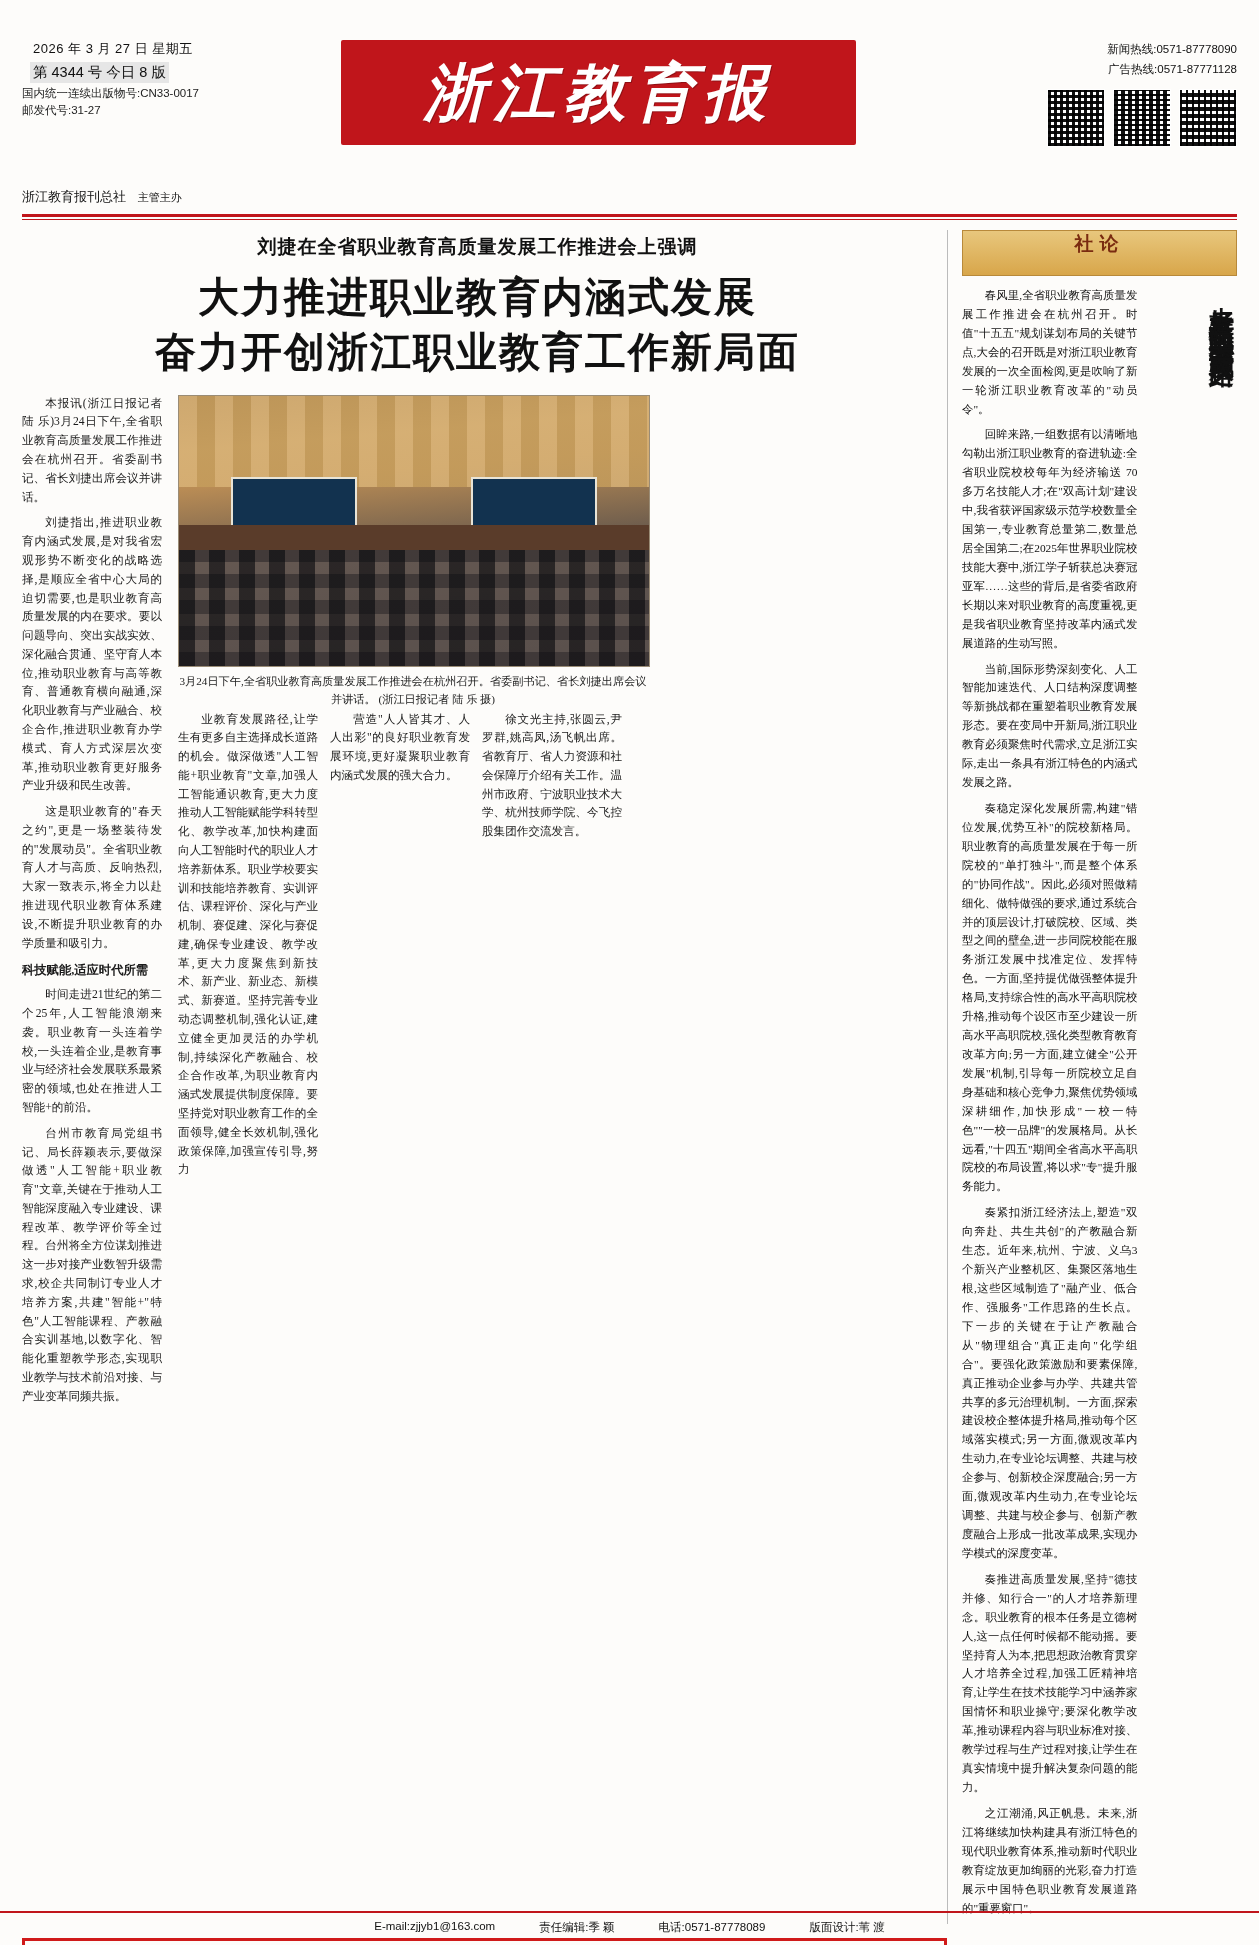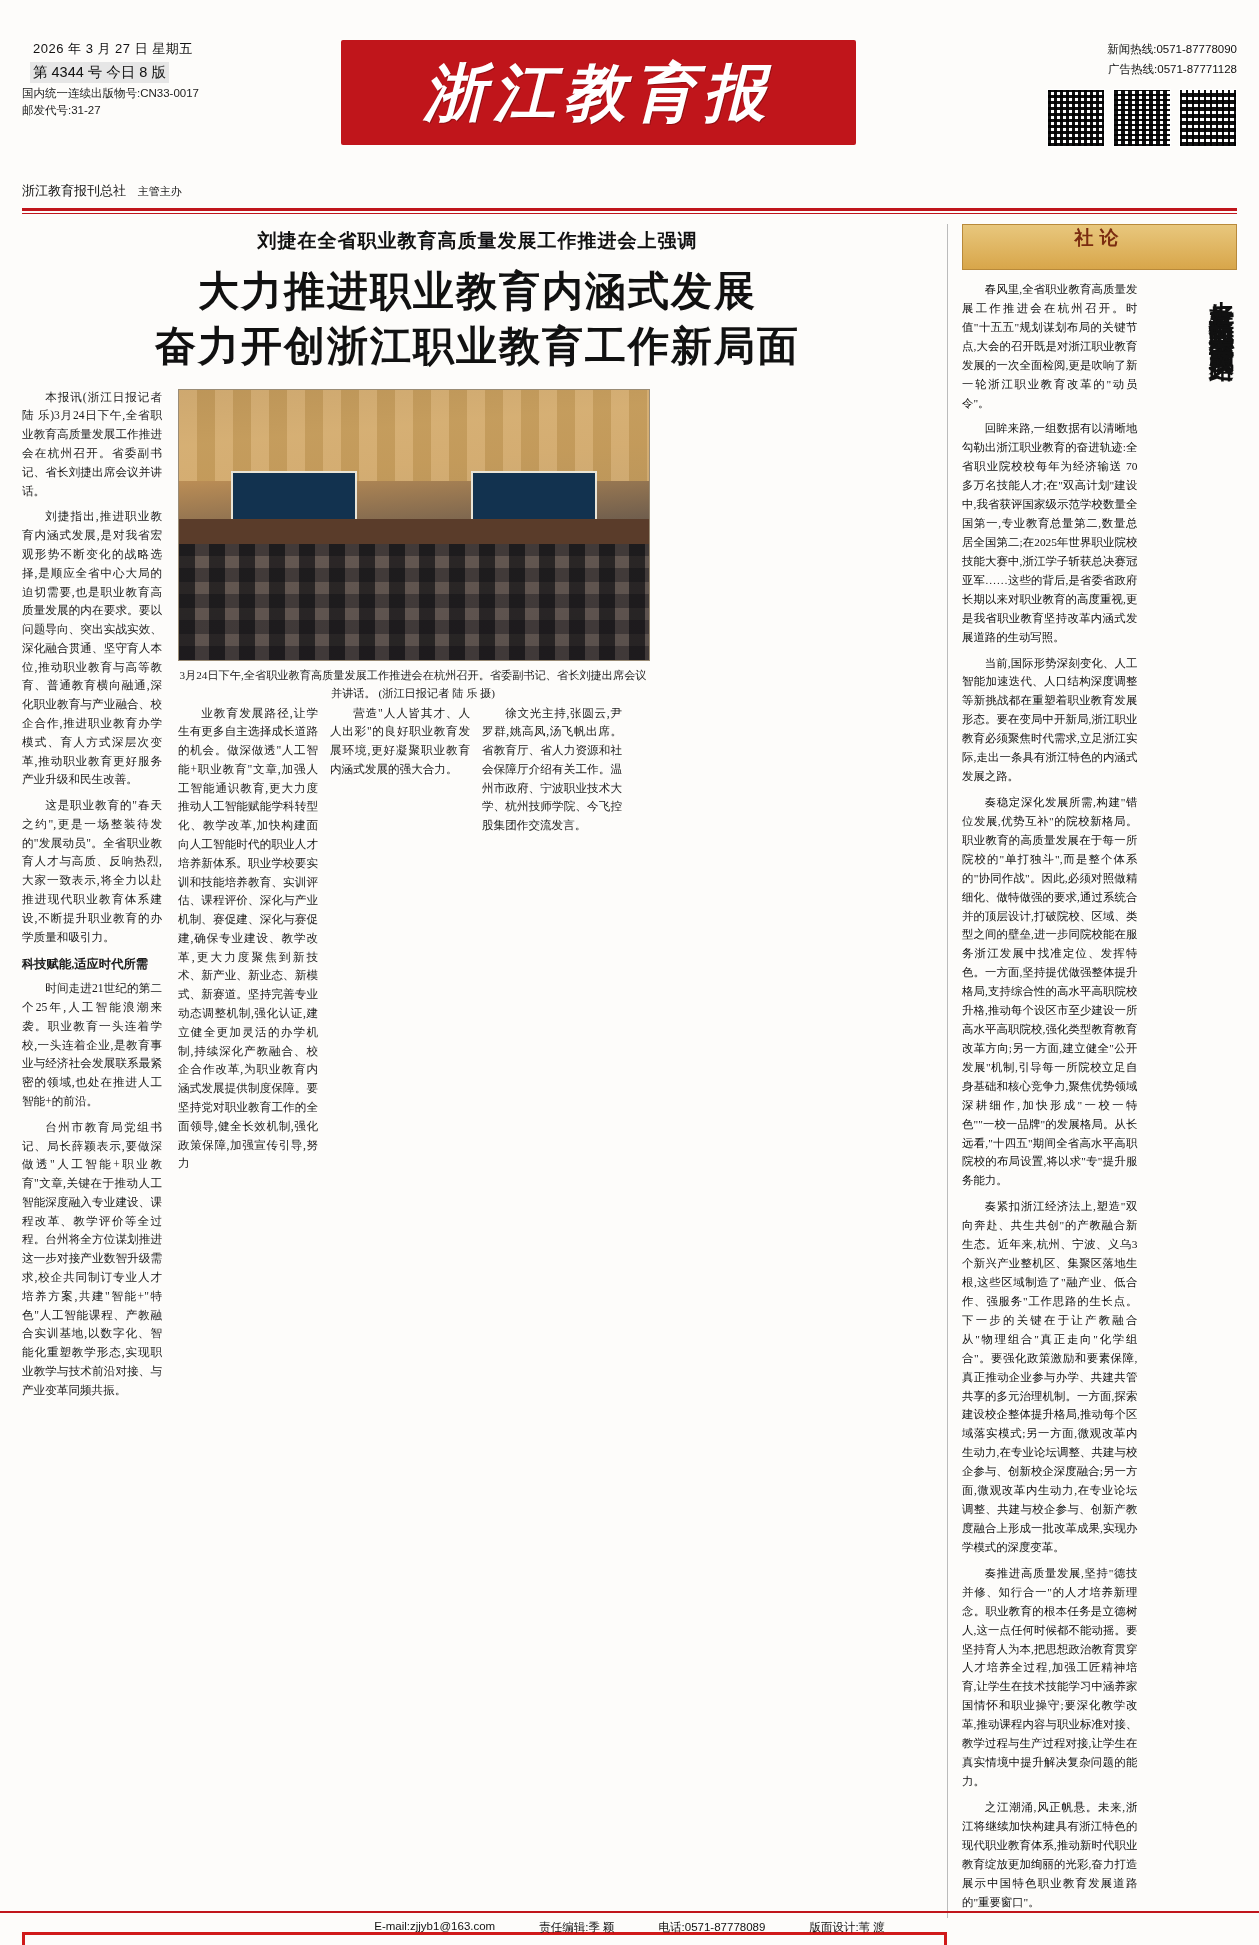--- a/index.html
+++ b/index.html
@@ -40,21 +40,21 @@
     repeating-linear-gradient(0deg,#111 0 3px,#fff 3px 6px),
     repeating-linear-gradient(90deg,#111 0 3px,transparent 3px 6px);
     background-blend-mode:multiply;border:1px solid #fff;}
   .qr.q2{background:
     repeating-linear-gradient(0deg,#111 0 2px,#fff 2px 5px),
     repeating-linear-gradient(90deg,#111 0 4px,transparent 4px 7px);}
   .qr.q3{background:
     repeating-linear-gradient(0deg,#111 0 4px,#fff 4px 7px),
     repeating-linear-gradient(90deg,#111 0 2px,transparent 2px 6px);}
 
-  .mh-publisher{font-family:"Liberation Sans",sans-serif;font-size:13px;margin-top:14px;}
+  .mh-publisher{font-family:"Liberation Sans",sans-serif;font-size:13px;margin-top:20px;}
   .mh-publisher .sub{font-size:11px;margin-left:8px;}
 
   .rule-thick{border-top:3px solid #c0151b;margin-top:8px;}
   .rule-thin{border-top:1px solid #c0151b;margin-top:2px;}
 
   
   .main{display:flex;margin-top:10px;}
   .left-col{width:925px;padding-right:14px;box-sizing:border-box;}
   .right-col{width:290px;border-left:1px solid #bbb;padding-left:14px;box-sizing:border-box;}
 

